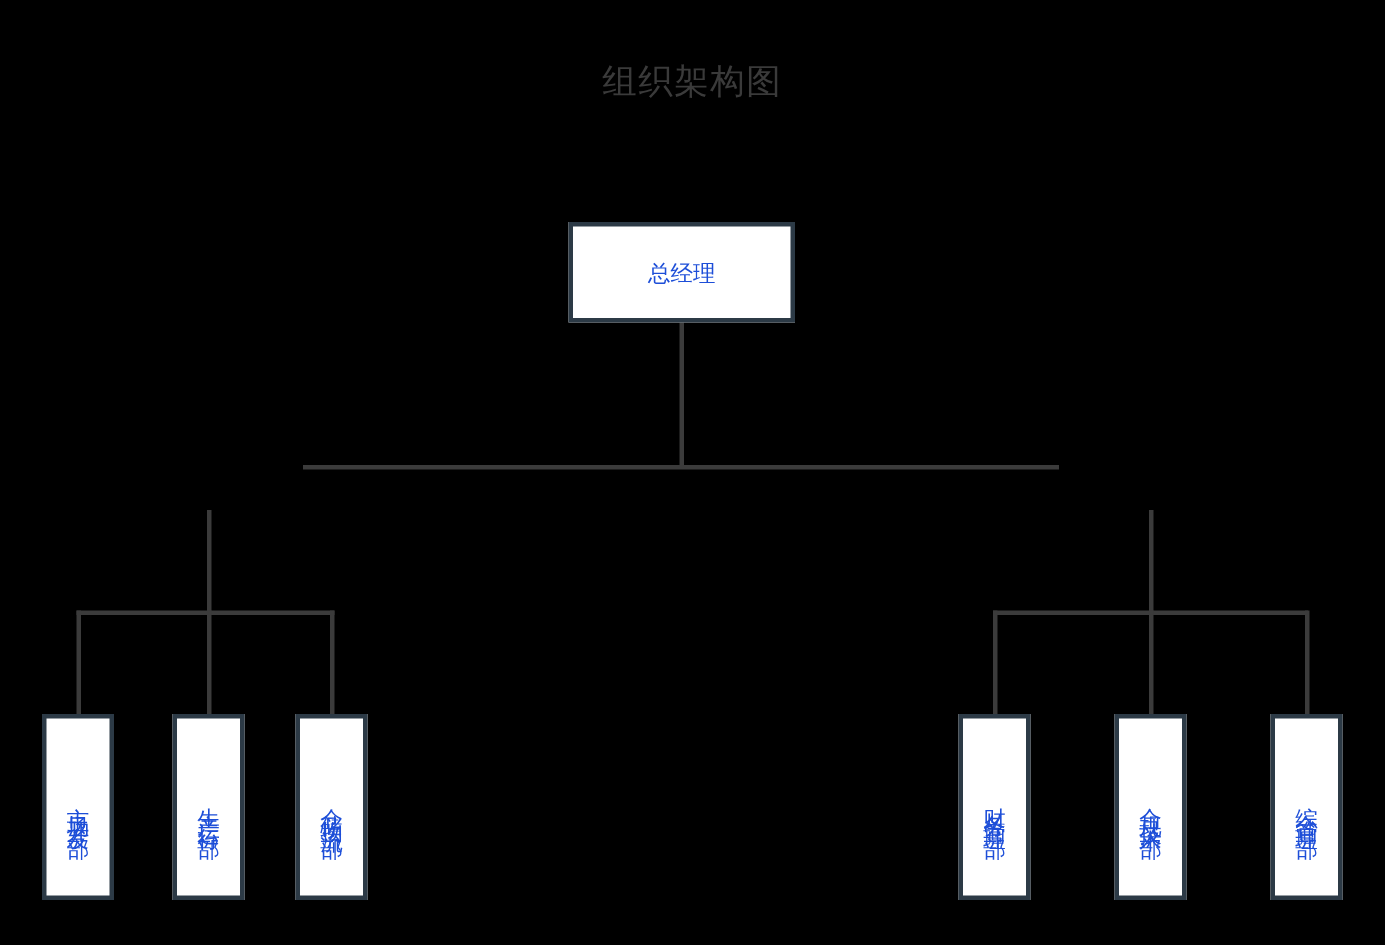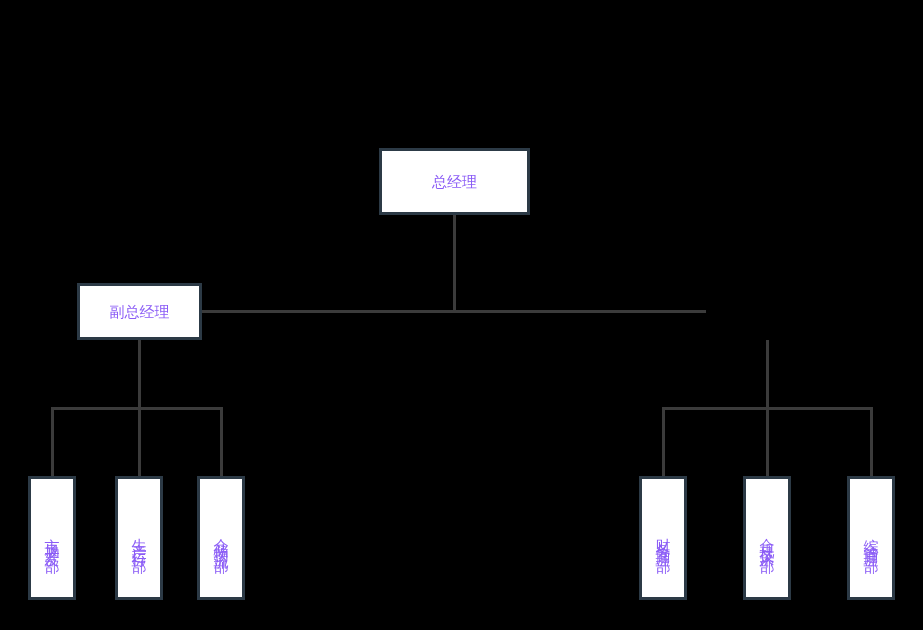--- a/index.html
+++ b/index.html
@@ -33,21 +33,21 @@
     border: 3px solid #2c3a46;
     box-sizing: border-box;
     display: flex;
     align-items: center;
     justify-content: center;
     color: #333333;
   }
   .node-label {
     font-size: 15px;
     line-height: 20px;
-    color: #8b5cf6;
+    color: #1d4ed8;
     white-space: nowrap;
   }
   .node.vertical {
     align-items: center;
     justify-content: center;
   }
   .node.vertical .node-label {
     writing-mode: vertical-rl;
     text-orientation: upright;
     letter-spacing: 5px;
@@ -60,20 +60,21 @@
     background: #3b3b3b;
   }
   .connector.v { width: 3px; }
   .connector.h { height: 3px; }
 </style>
 </head>
 <body>
 
 <div id="canvas">
 
+  <div id="chart-title">组织架构图</div>
 
   <div class="connector v" style="left:453px; top:215px; height:96px;"></div>
 
   <div class="connector h" style="left:202px; top:310px; width:504px;"></div>
 
   <div class="connector v" style="left:138px; top:340px; height:70px;"></div>
 
   <div class="connector h" style="left:51px; top:407px; width:172px;"></div>
 
   <div class="connector v" style="left:51px; top:407px; height:69px;"></div>
@@ -85,23 +86,20 @@
   <div class="connector h" style="left:662px; top:407px; width:210px;"></div>
 
   <div class="connector v" style="left:662px; top:407px; height:69px;"></div>
   <div class="connector v" style="left:766px; top:407px; height:69px;"></div>
   <div class="connector v" style="left:870px; top:407px; height:69px;"></div>
 
   <div class="node" style="left:379px; top:148px; width:151px; height:67px;">
     <span class="node-label">总经理</span>
   </div>
 
-  <div class="node" style="left:77px; top:283px; width:125px; height:57px;">
-    <span class="node-label">副总经理</span>
-  </div>
 
 
   <div class="node vertical" style="left:28px; top:476px; width:48px; height:124px;">
     <span class="node-label">市场开发部</span>
   </div>
 
   <div class="node vertical" style="left:115px; top:476px; width:48px; height:124px;">
     <span class="node-label">生产运行部</span>
   </div>
 

